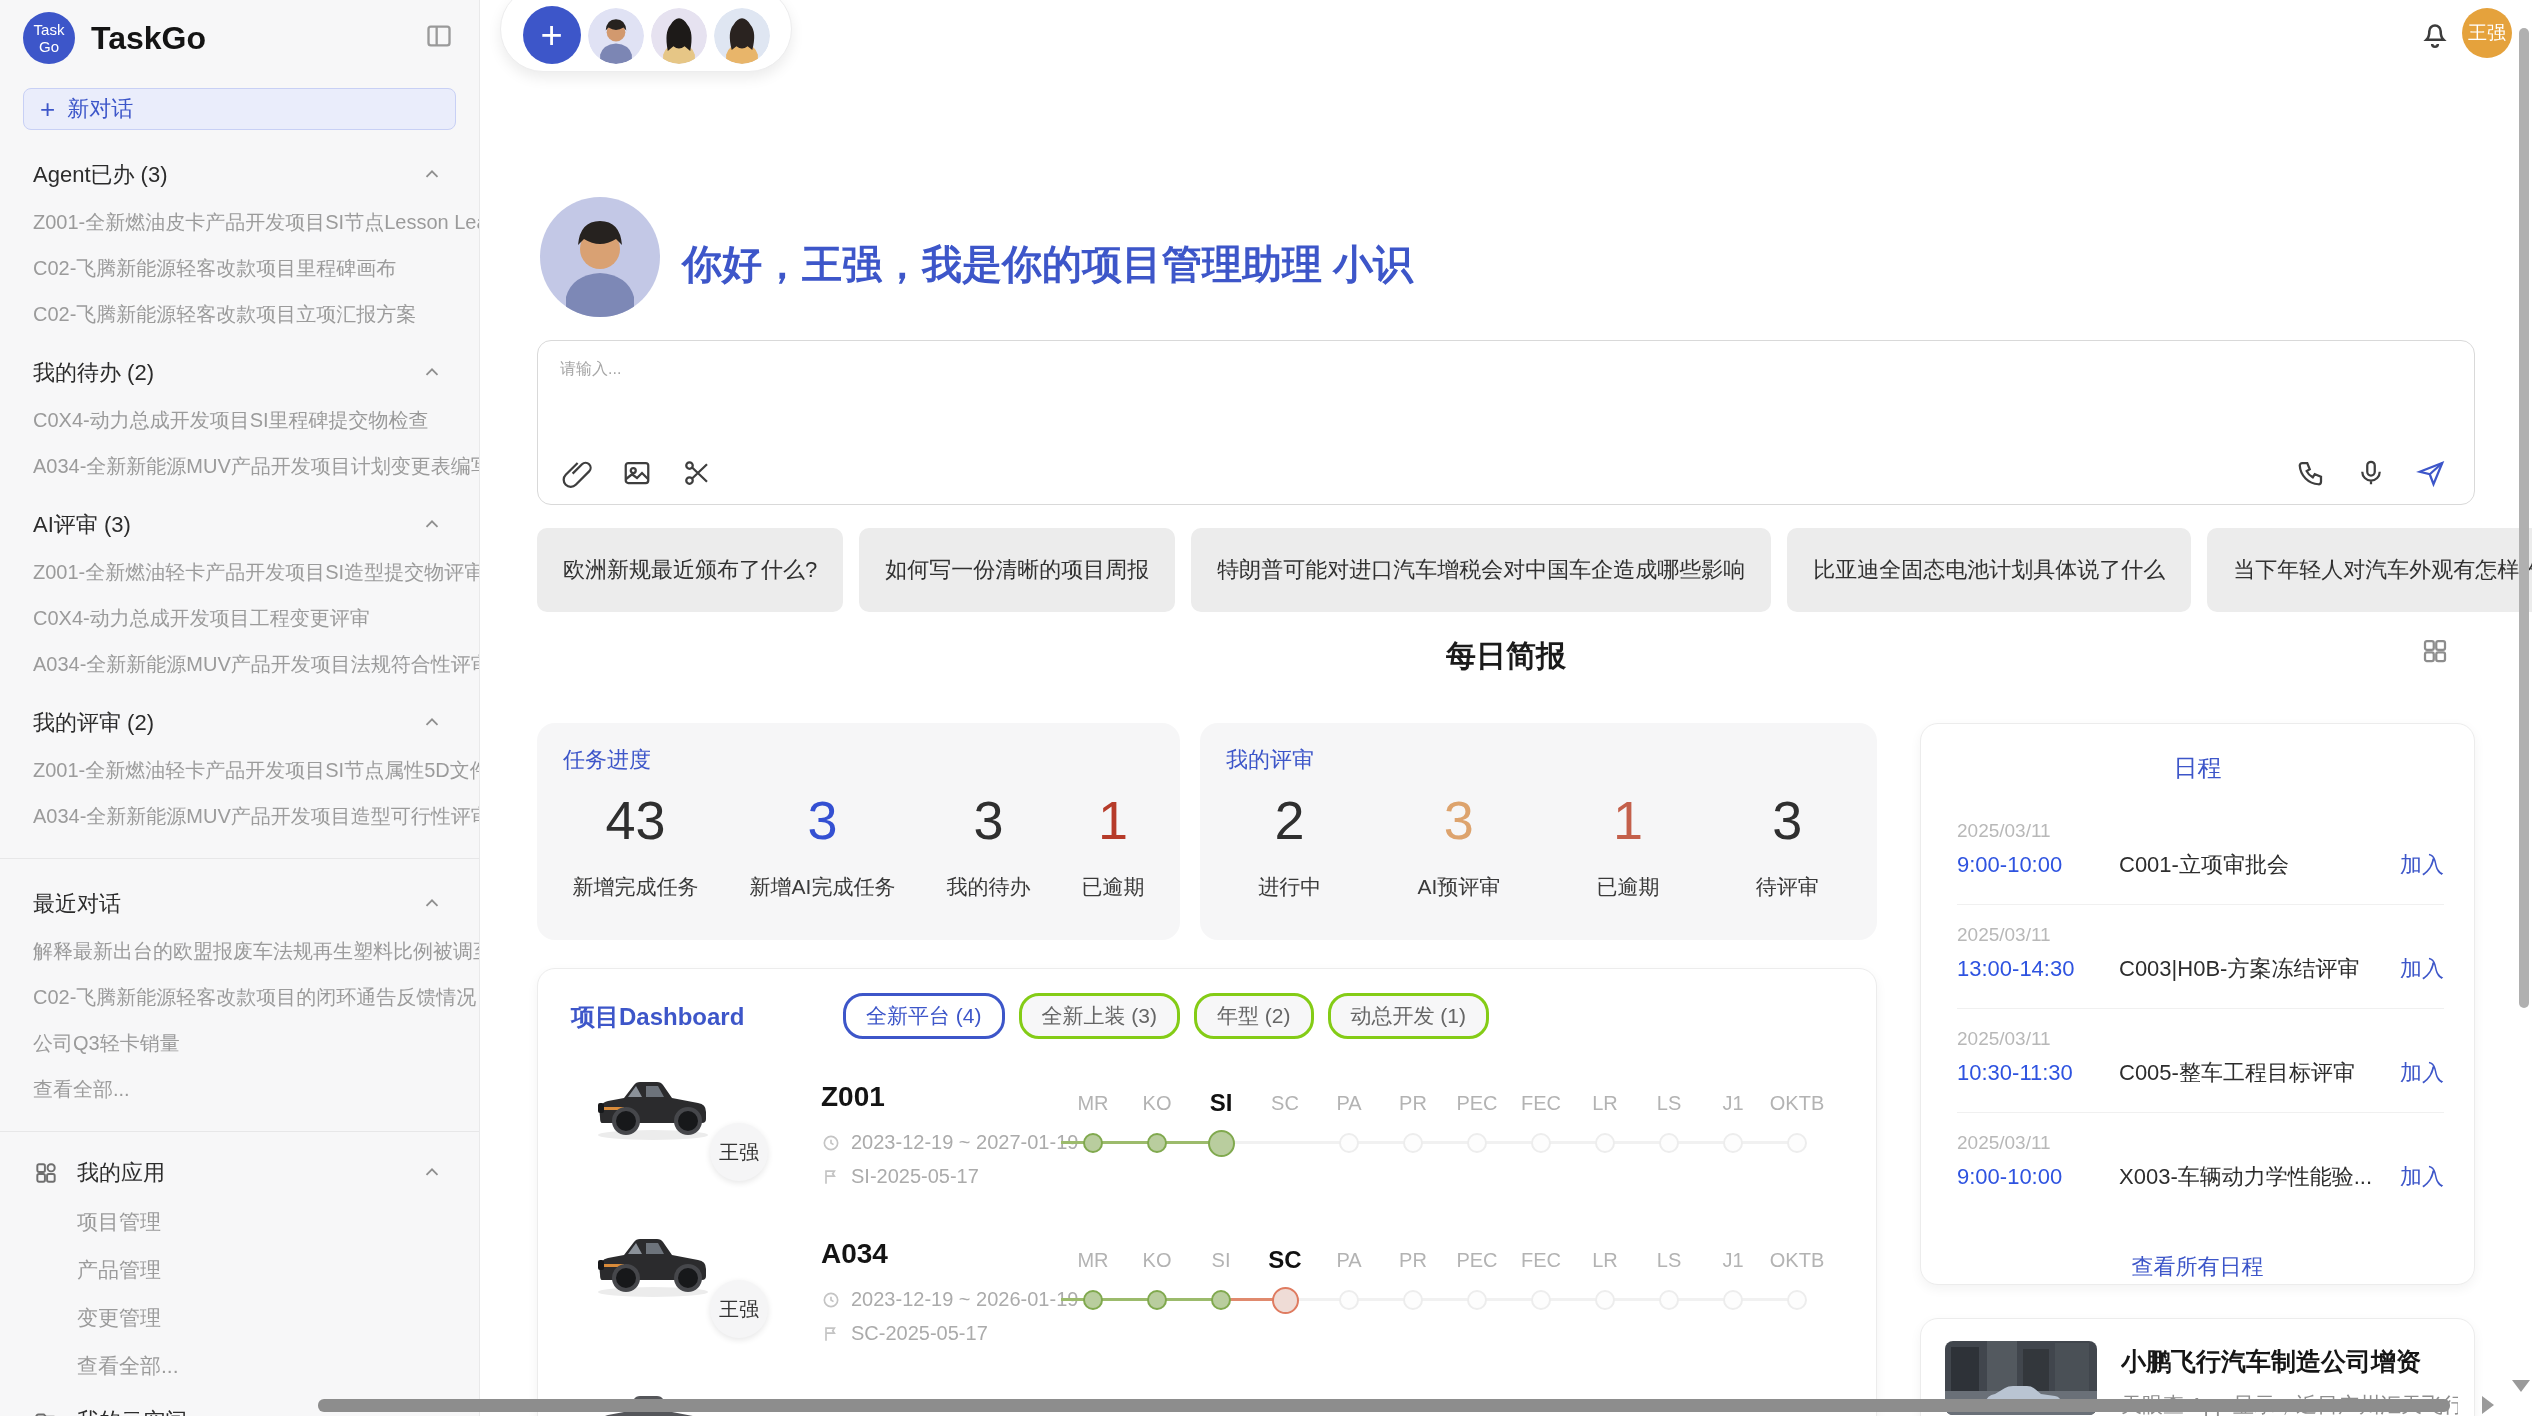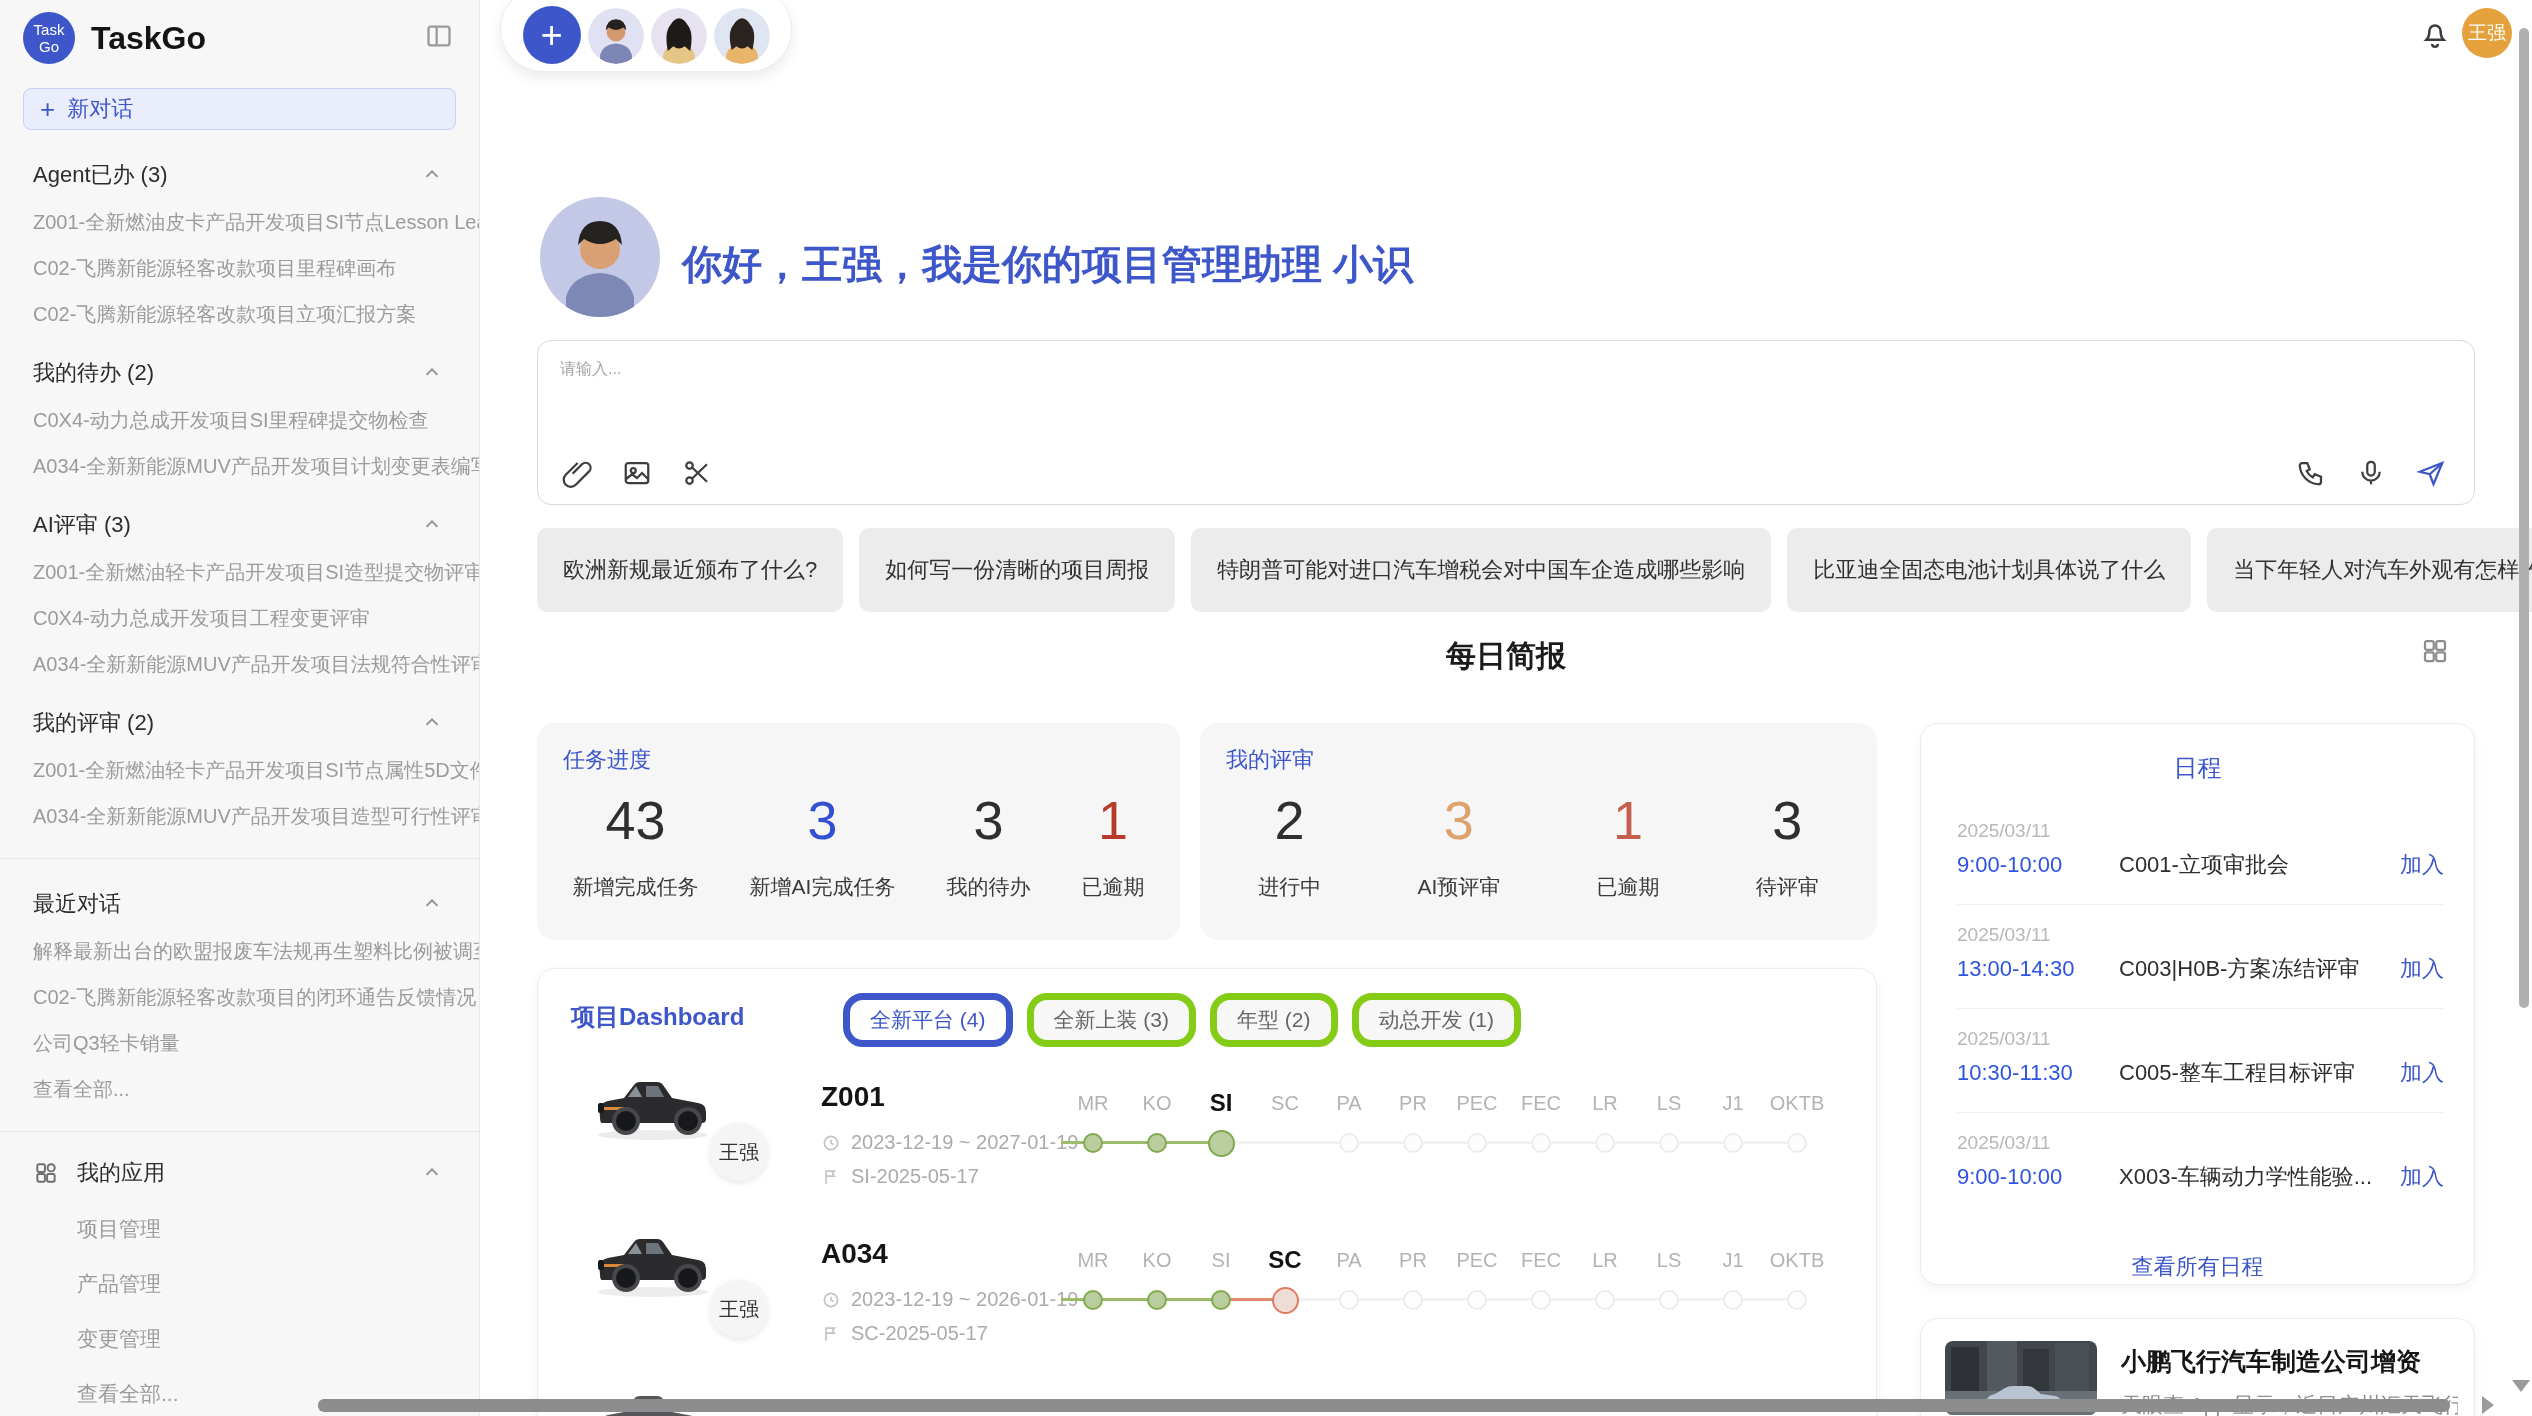--- a/index.html
+++ b/index.html
@@ -20,21 +20,21 @@
   .new-chat .plus{font-size:26px;line-height:1;font-weight:400;}
   .sec-h{margin:30px 36px 0 33px;display:flex;justify-content:space-between;align-items:center;
     font-size:22px;color:#2c2c2c;cursor:pointer;}
   .sec-h .chev{width:22px;height:22px;color:#8f8f8f;}
   .sec-item{margin-top:19px;padding:0 16px 0 33px;font-size:20px;color:#9b9b9b;
     white-space:nowrap;overflow:hidden;cursor:pointer;}
   .divider{margin-top:28px;border-top:1px solid #e7e7e8;}
   .nav-row{display:flex;align-items:center;margin:26px 36px 0 33px;font-size:22px;color:#2c2c2c;cursor:pointer;position:relative;}
   .nav-row .nav-ic{width:26px;height:26px;color:#6f6f6f;margin-right:18px;flex:none;}
   .nav-row .chev{margin-left:auto;width:22px;height:22px;color:#8f8f8f;}
-  .sub-item{margin-top:27px;padding-left:77px;font-size:21px;color:#9b9b9b;cursor:pointer;}
+  .sub-item{margin-top:20px;padding-left:77px;font-size:21px;color:#9b9b9b;cursor:pointer;}
 
   
   .hd-pill{position:absolute;left:500px;top:-14px;width:292px;height:86px;border-radius:43px;
     background:#fff;border:1px solid #ededee;box-shadow:0 6px 14px rgba(0,0,0,.08);
     display:flex;align-items:flex-end;justify-content:center;gap:7px;padding-bottom:7px;box-sizing:border-box;}
   .add-agent{width:58px;height:58px;border-radius:50%;background:var(--accent);color:#fff;
     display:flex;align-items:center;justify-content:center;font-size:38px;font-weight:300;cursor:pointer;flex:none;}
   .mini-av{width:56px;height:56px;border-radius:50%;overflow:hidden;cursor:pointer;flex:none;}
   .bell{position:absolute;left:2418px;top:17px;width:34px;height:34px;color:#3c3c3c;cursor:pointer;}
   .user-badge{position:absolute;left:2462px;top:8px;width:50px;height:50px;border-radius:50%;
@@ -72,21 +72,21 @@
   .stat{display:flex;flex-direction:column;align-items:center;}
   .stat-val{font-size:54px;font-weight:500;line-height:1;color:#2f2f2f;}
   .stat-lab{margin-top:26px;font-size:21px;color:#3a3a3a;}
 
   
   .dash-card{position:absolute;left:537px;top:968px;width:1340px;height:470px;background:#fff;
     border:1px solid #ececec;border-radius:18px;box-shadow:0 4px 12px rgba(0,0,0,.05);box-sizing:border-box;overflow:hidden;}
   .dash-title{position:absolute;left:33px;top:32px;font-size:24px;font-weight:700;color:var(--accent);}
   .dash-pills{position:absolute;left:305px;top:24px;display:flex;gap:14px;}
   .pill{height:40px;border-radius:20px;padding:0 20px;font-size:21px;display:flex;align-items:center;
-    background:#f7f7f8;border:7px solid #84cc16;color:#666;cursor:pointer;white-space:nowrap;}
+    background:#f7f7f8;border:3px solid #84cc16;color:#666;cursor:pointer;white-space:nowrap;}
   .pill.active{background:#fff;border-color:var(--accent);color:var(--accent);}
   .prow{position:absolute;left:0;width:100%;height:157px;}
   #prow1{top:80px;} #prow2{top:237px;} #prow3{top:394px;}
   .p-car{position:absolute;left:50px;top:10px;width:130px;height:85px;}
   .p-badge{position:absolute;left:172px;top:74px;width:58px;height:58px;border-radius:50%;background:#f5f5f6;
     box-shadow:0 2px 6px rgba(0,0,0,.10);display:flex;align-items:center;justify-content:center;font-size:20px;color:#333;}
   .p-name{position:absolute;left:283px;top:32px;font-size:28px;font-weight:700;color:#141414;}
   .p-meta{position:absolute;left:283px;display:flex;gap:10px;align-items:center;font-size:20px;color:#ababab;}
   .p-meta .micon{width:20px;height:20px;color:#c4c4c4;flex:none;}
   .m1{top:82px;} .m2{top:116px;}

